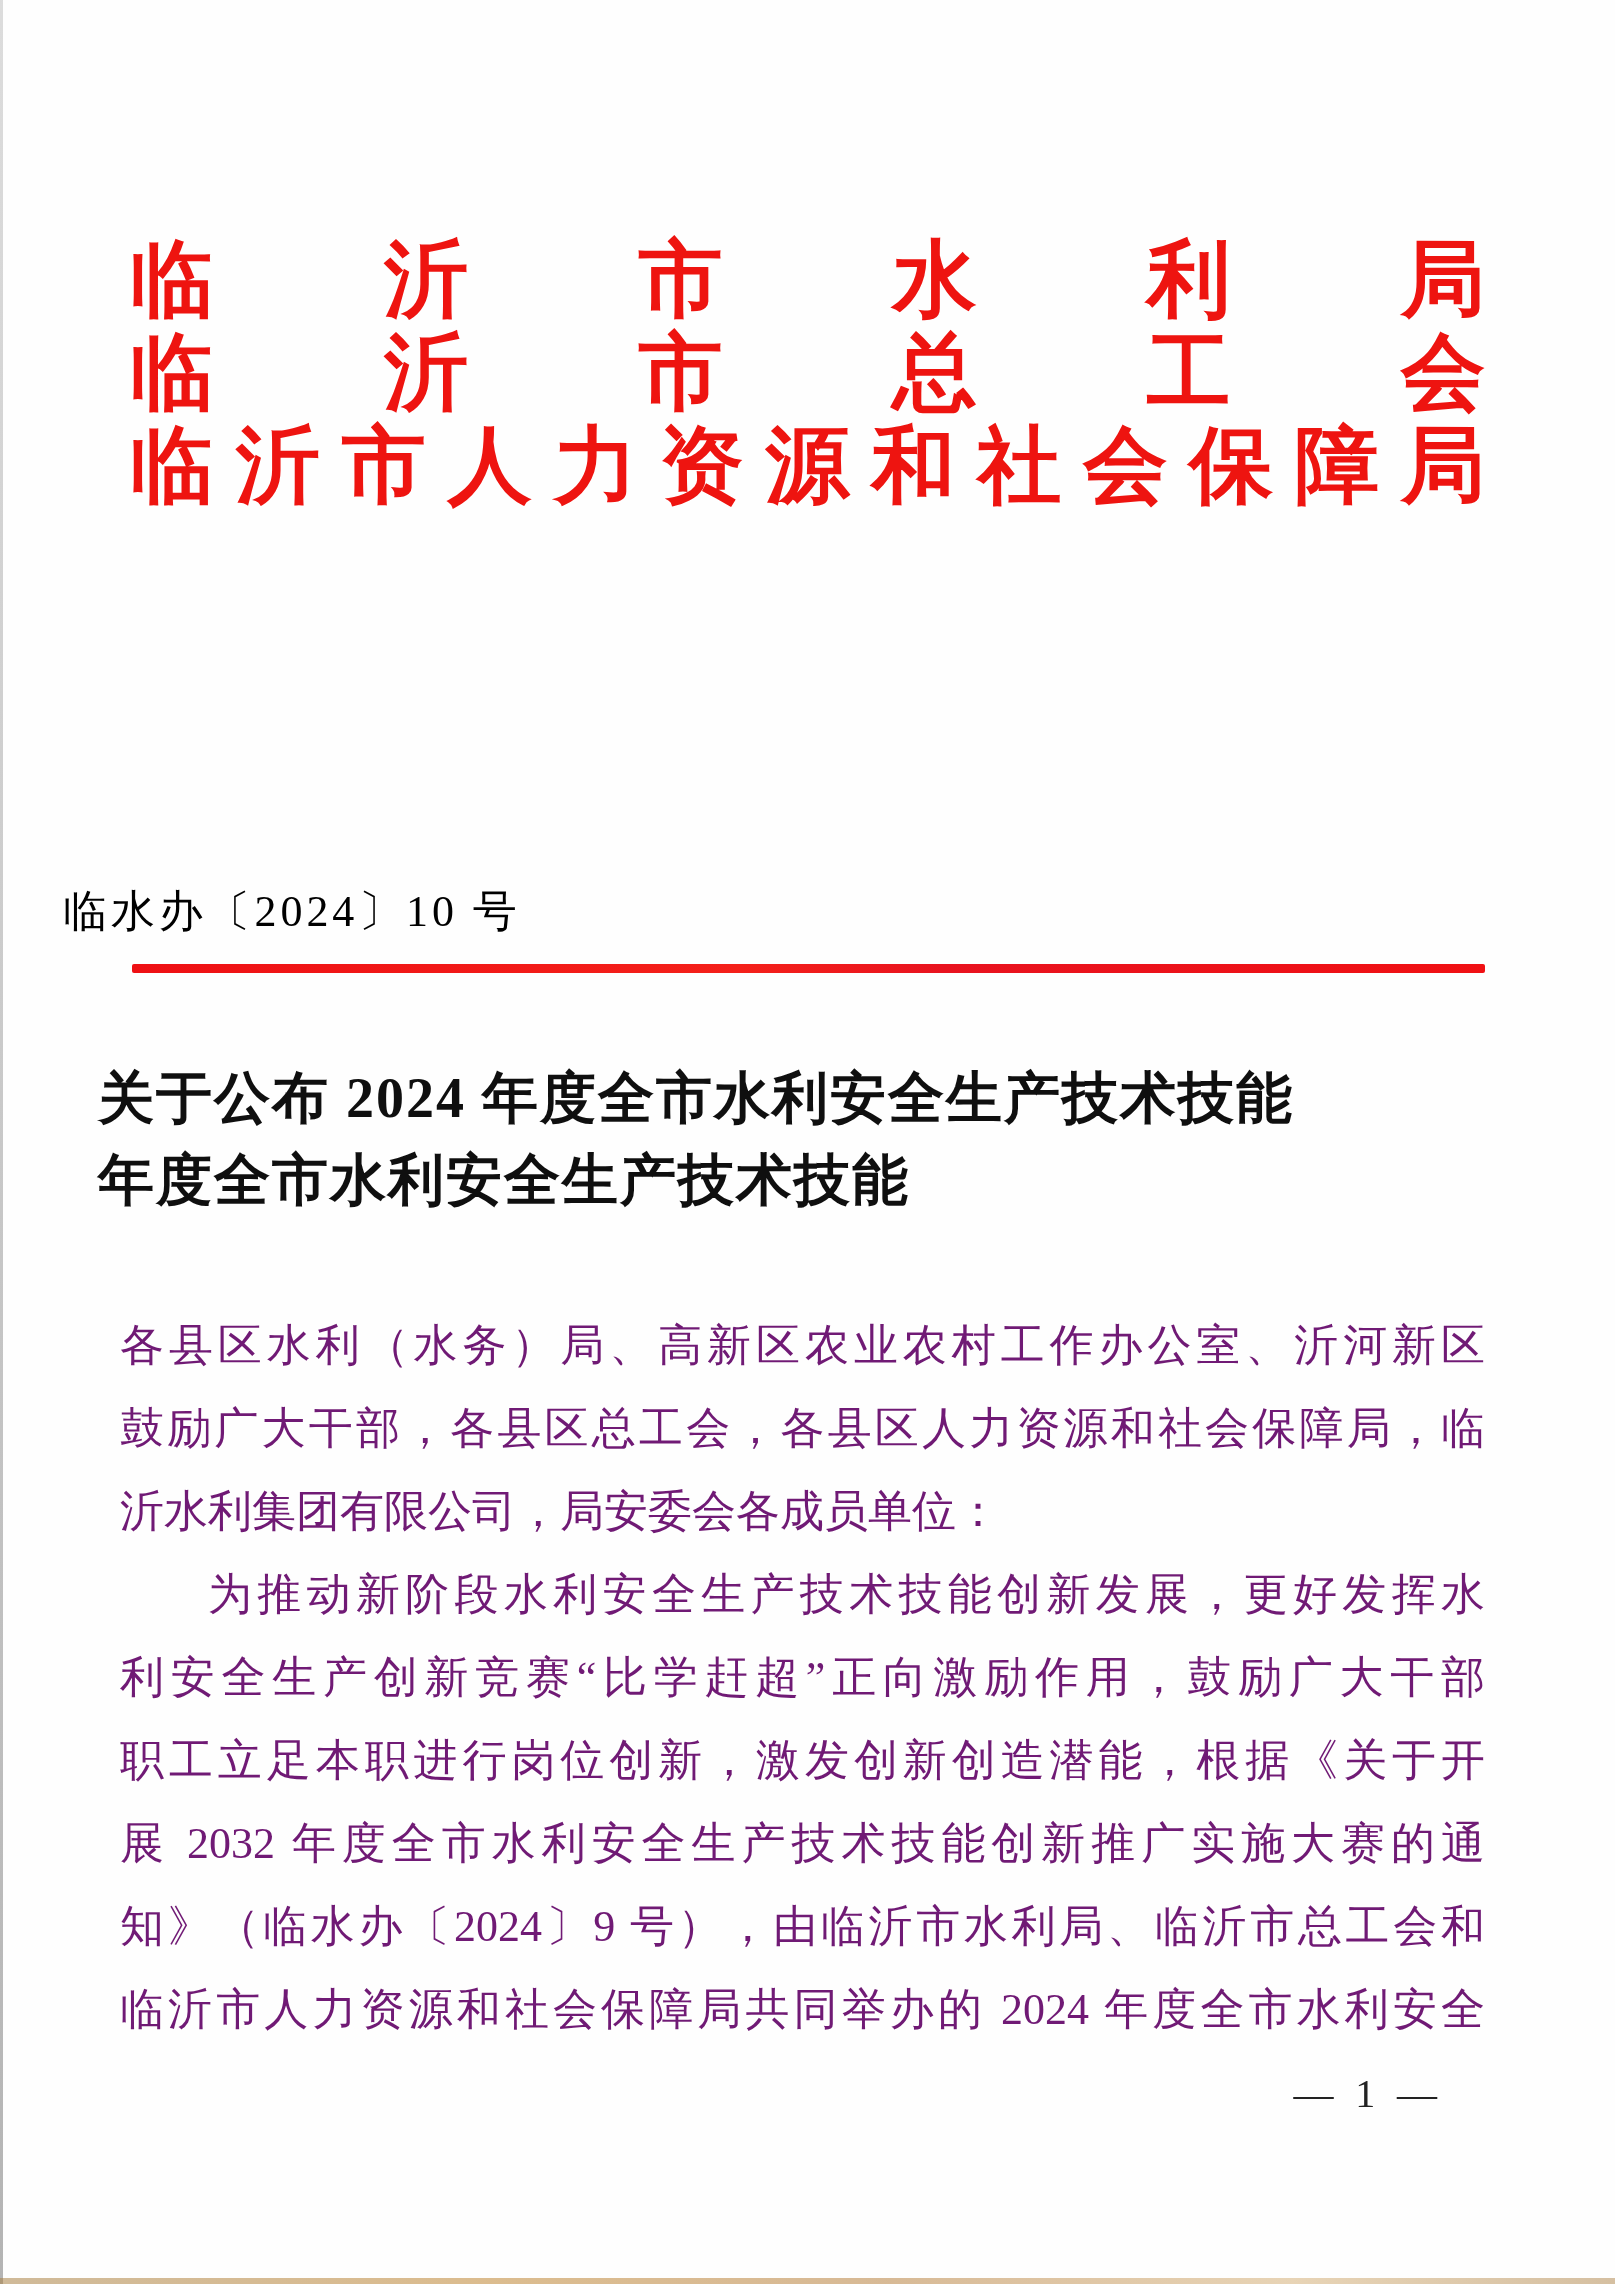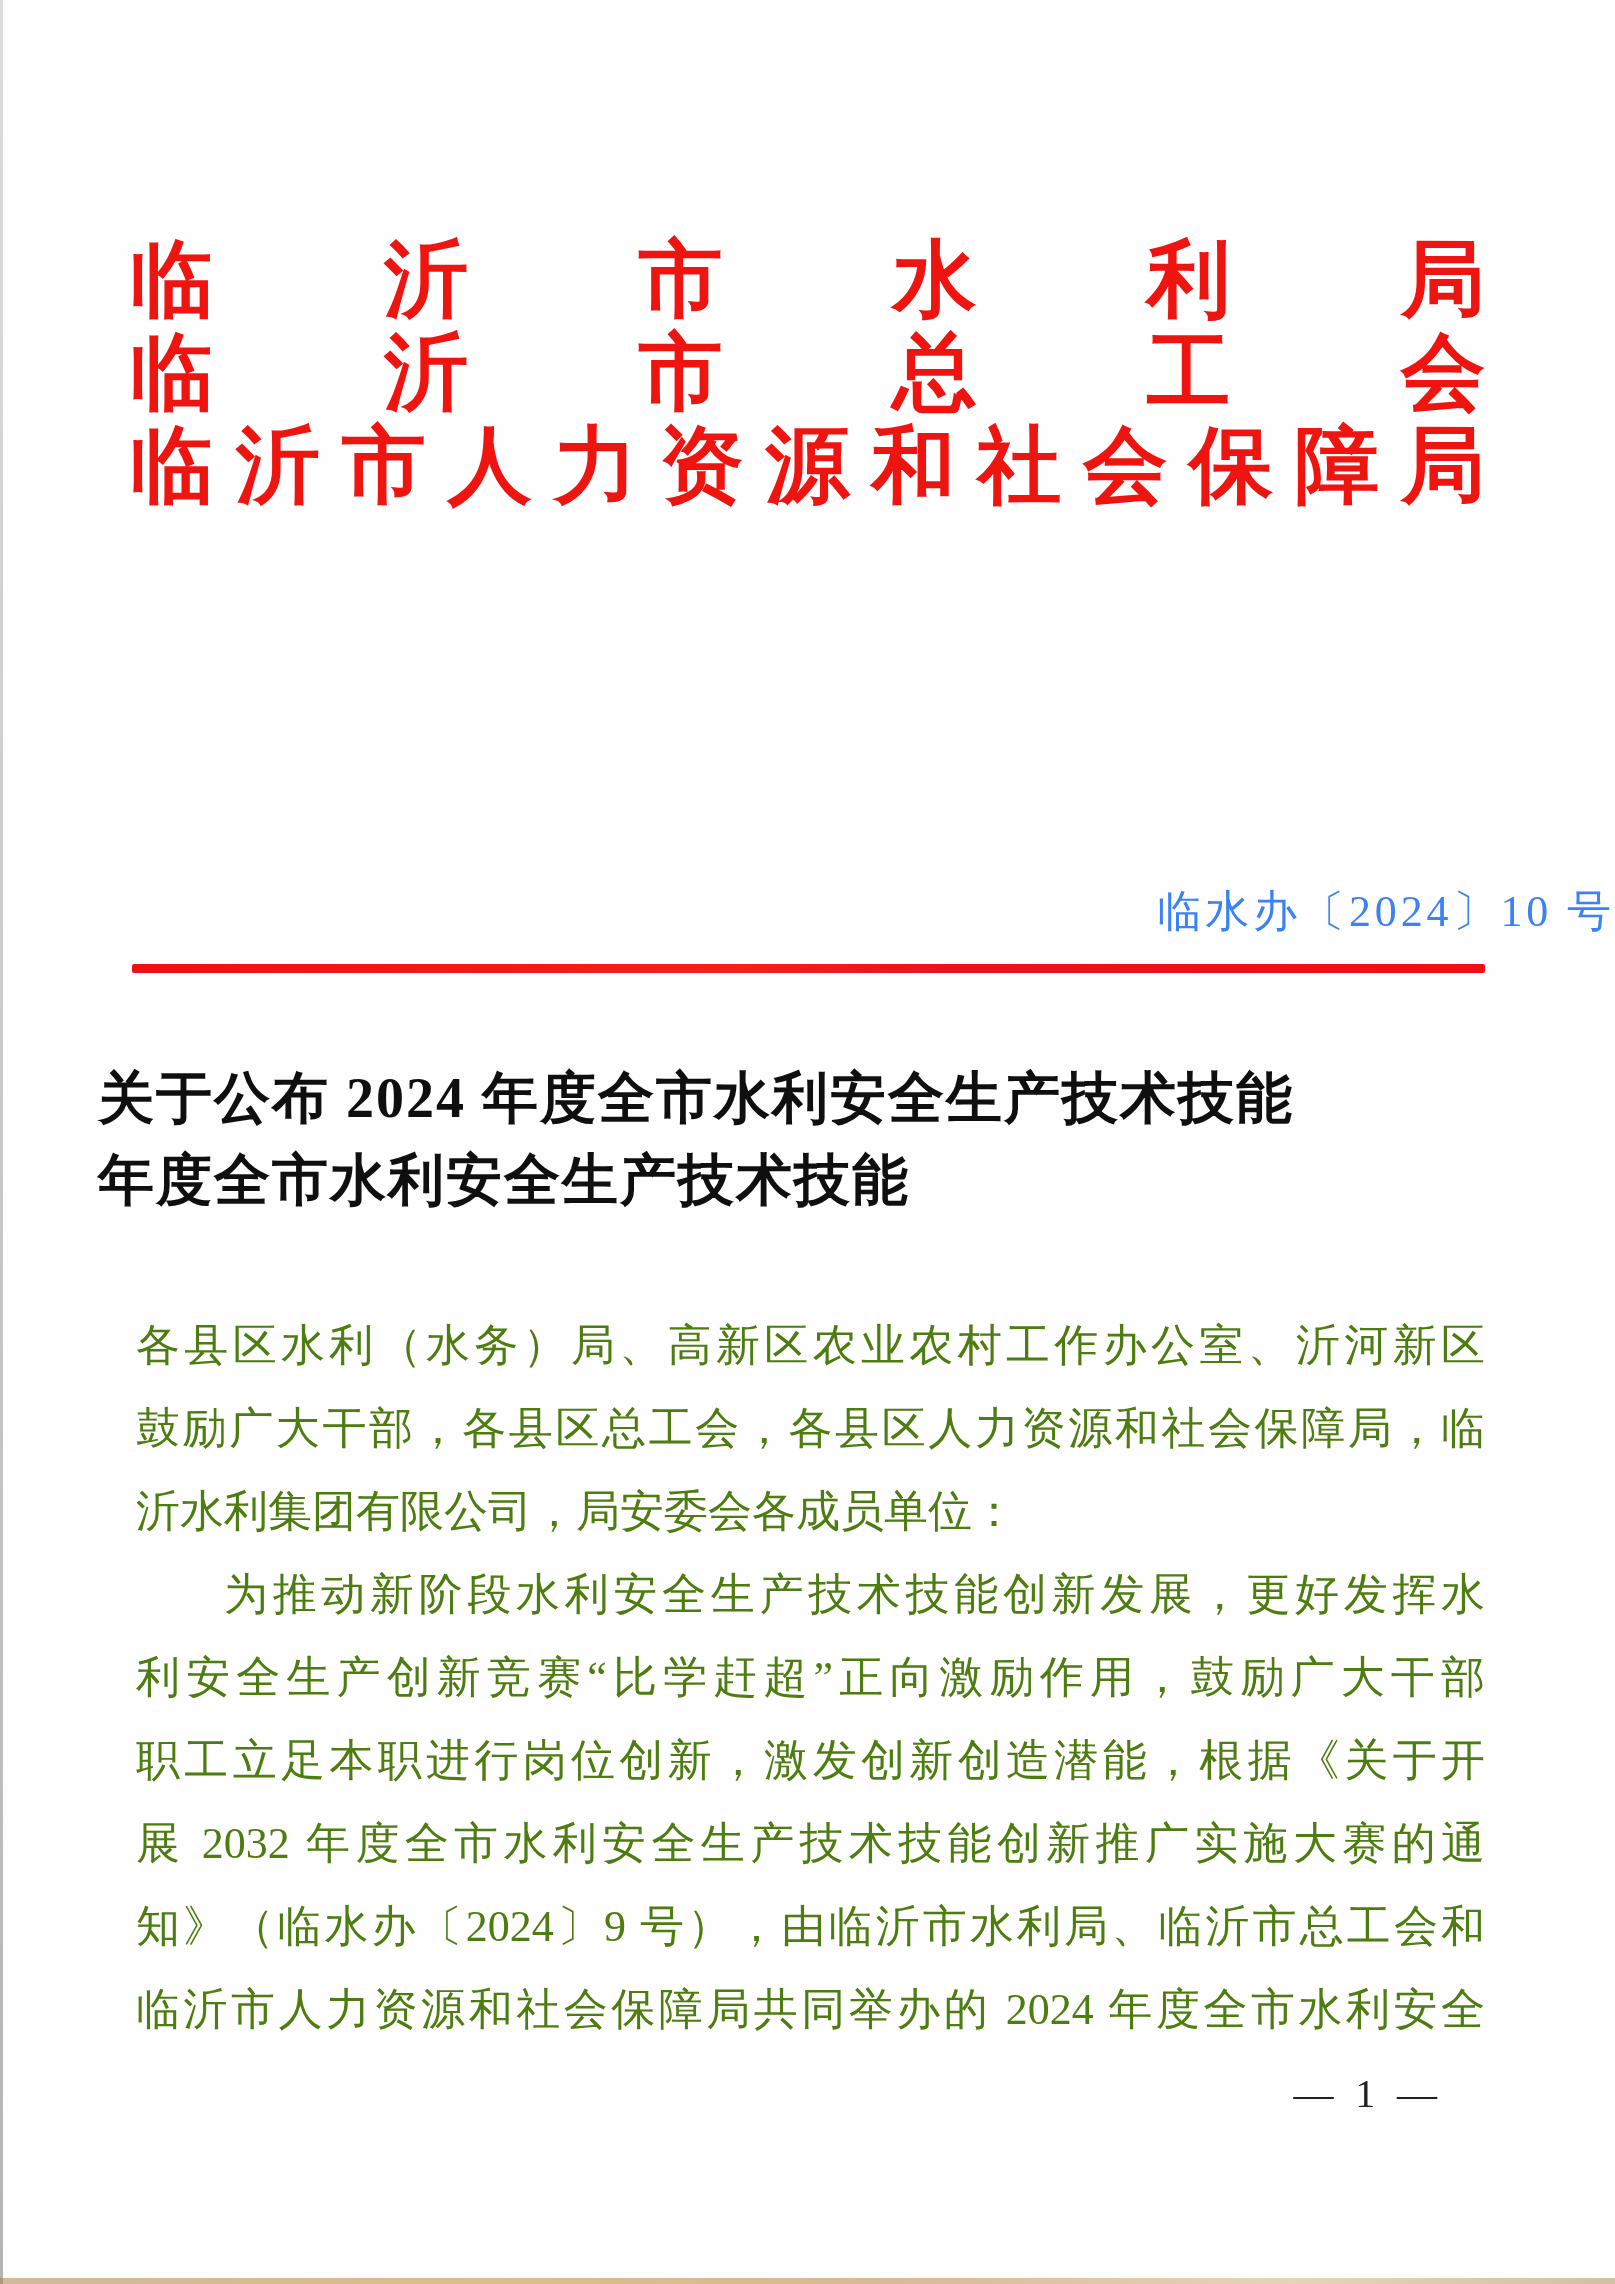--- a/index.html
+++ b/index.html
@@ -49,24 +49,24 @@
     font-weight: bold;
     color: #ee1410;
     line-height: 1;
   }
   
   .doc-number {
     position: absolute;
     top: 882px;
     left: 0;
     width: 100%;
-    text-align: right;
+    text-align: left;
     text-indent: 63px;
     font-size: 44px;
-    color: #3b82f6;
+    color: #000000;
     letter-spacing: 3.9px;
   }
   
   .red-rule {
     position: absolute;
     top: 964px;
     left: 132px;
     right: 130px;
     height: 8.8px;
     background: linear-gradient(to right, #ee1014, #f4201a 45%, #e8131f 60%, #f01013);
@@ -82,24 +82,24 @@
     font-size: 56px;
     font-weight: bold;
     color: #0f0f0f;
     line-height: 82px;
     letter-spacing: 2px;
   }
   
   .body-text {
     position: absolute;
     top: 1304px;
-    left: 136px;
+    left: 120px;
     right: 130px;
     font-size: 44px;
-    color: #4d7c0f;
+    color: #701a75;
     line-height: 83px;
   }
   .body-line {
     height: 83px;
     white-space: nowrap;
   }
   .body-line.justify {
     text-align: justify;
     text-align-last: justify;
     white-space: normal;

